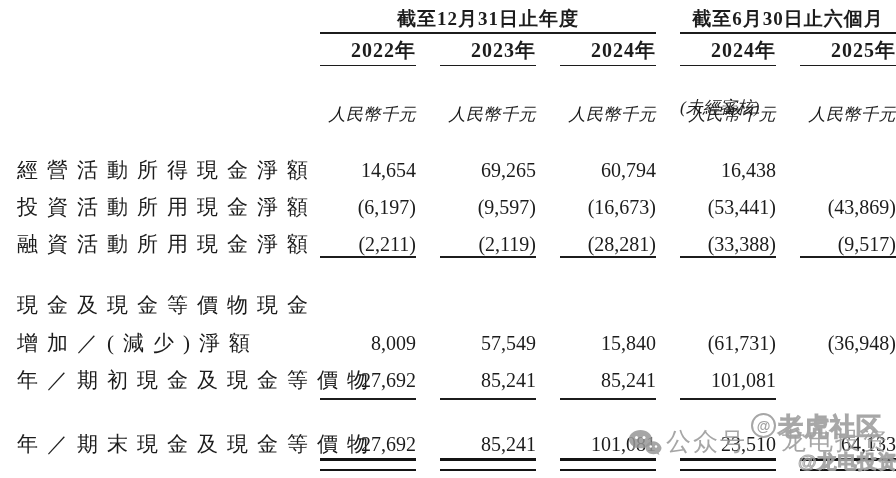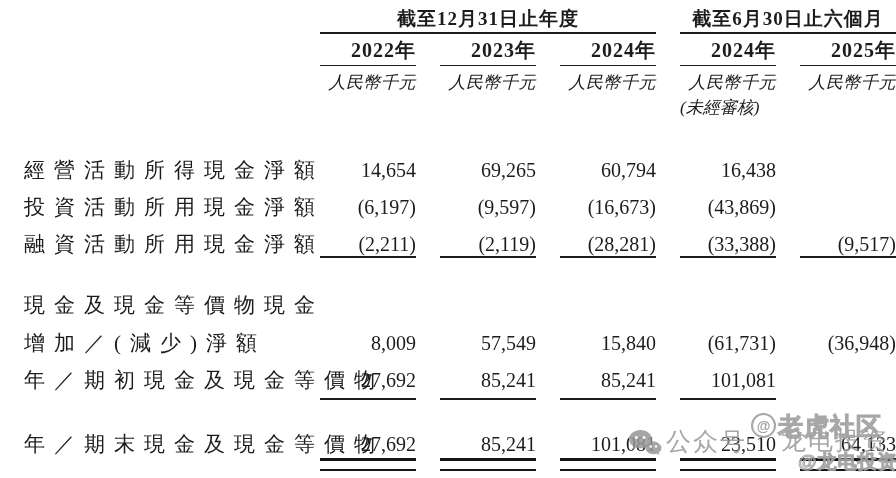--- a/index.html
+++ b/index.html
@@ -11,29 +11,29 @@
   
   .row {
     position:absolute; left:0; width:896px;
     display:grid;
     grid-template-columns:296px 96px 96px 96px 96px 96px;
     column-gap:24px;
     align-items:end;
   }
   .cell { position:relative; line-height:24px; }
   .num  { text-align:right; font-size:20px; white-space:nowrap; }
-  .label{ font-size:21px; letter-spacing:9px; white-space:nowrap; padding-left:24px; overflow:visible; }
+  .label{ font-size:21px; letter-spacing:9px; white-space:nowrap; padding-left:17px; overflow:visible; }
   .label.indent { }
 
   
   .group { font-weight:700; font-size:19px; text-align:center; letter-spacing:1px; line-height:22px; white-space:nowrap; }
   .group::after { content:""; position:absolute; left:0; right:0; bottom:-4px; border-top:2px solid #1c1c1c; }
   .year  { font-weight:700; font-size:20px; text-align:right; line-height:20px; letter-spacing:1px; }
   .year::after { content:""; position:absolute; left:0; right:0; bottom:-6px; border-top:1.5px solid #1c1c1c; }
-  .unit  { font-style:italic; font-size:17px; text-align:right; line-height:22px; letter-spacing:0.5px; white-space:nowrap; }
+  .unit  { font-style:italic; font-size:17px; text-align:right; line-height:22px; letter-spacing:0.5px; white-space:nowrap;margin-top:32px; }
   .unaudited { font-style:italic; font-size:17px; text-align:left; line-height:20px; white-space:nowrap; }
 
   
   .rule-single::after {
     content:""; position:absolute; left:0; right:0; bottom:-2px;
     border-top:2px solid #1c1c1c;
   }
   .rule-single-low::after {
     content:""; position:absolute; left:0; right:0; bottom:-8px;
     border-top:2px solid #1c1c1c;
@@ -96,20 +96,21 @@
     <div class="cell num">69,265</div>
     <div class="cell num">60,794</div>
     <div class="cell num">16,438</div>
   </div>
 
   <div class="row" style="top:195px">
     <div class="cell label">投資活動所用現金淨額</div>
     <div class="cell num">(6,197)</div>
     <div class="cell num">(9,597)</div>
     <div class="cell num">(16,673)</div>
+    <div class="cell num">(53,441)</div>
     <div class="cell num">(43,869)</div>
   </div>
 
   <div class="row" style="top:232px">
     <div class="cell label">融資活動所用現金淨額</div>
     <div class="cell num rule-single">(2,211)</div>
     <div class="cell num rule-single">(2,119)</div>
     <div class="cell num rule-single">(28,281)</div>
     <div class="cell num rule-single">(33,388)</div>
     <div class="cell num rule-single">(9,517)</div>

